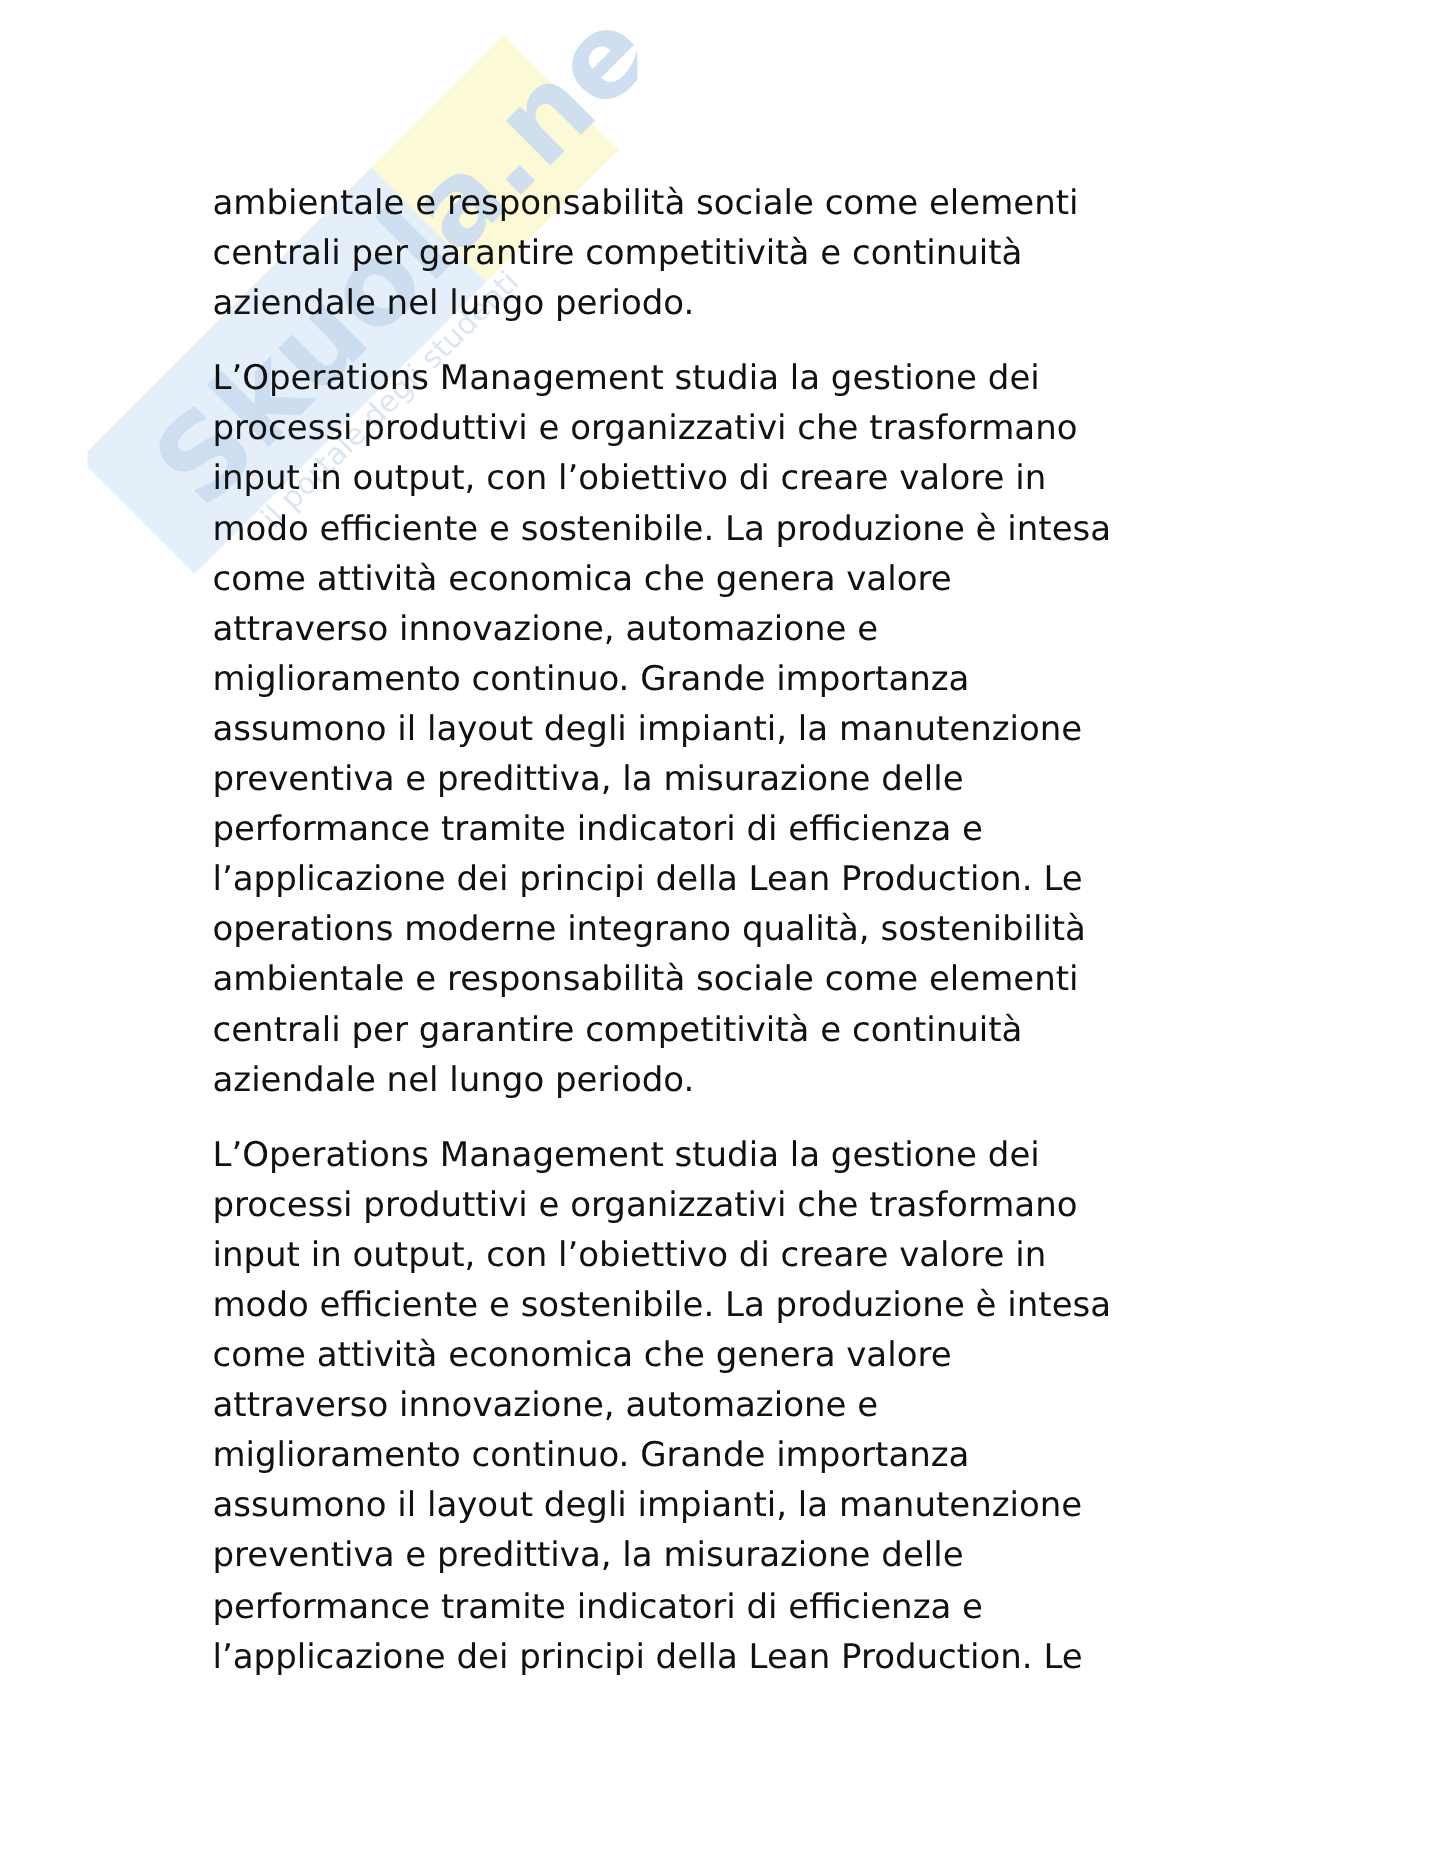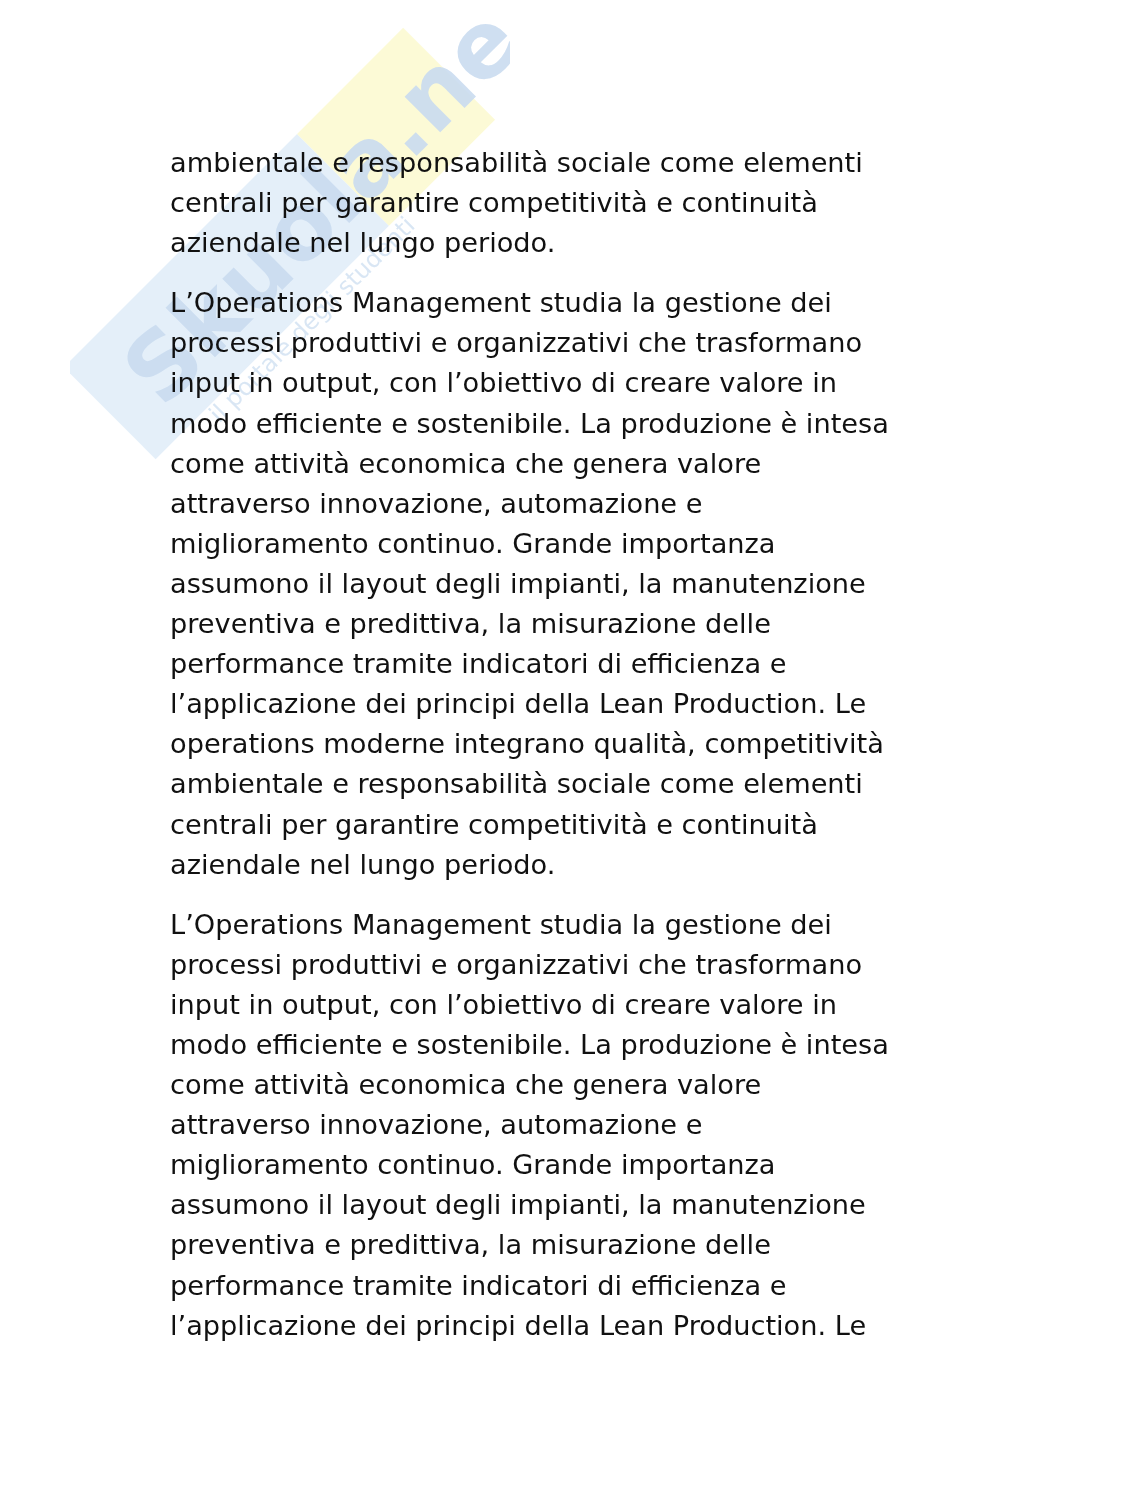--- a/index.html
+++ b/index.html
@@ -72,21 +72,21 @@
     <span class="line">processi produttivi e organizzativi che trasformano</span>
     <span class="line">input in output, con l’obiettivo di creare valore in</span>
     <span class="line">modo efficiente e sostenibile. La produzione è intesa</span>
     <span class="line">come attività economica che genera valore</span>
     <span class="line">attraverso innovazione, automazione e</span>
     <span class="line">miglioramento continuo. Grande importanza</span>
     <span class="line">assumono il layout degli impianti, la manutenzione</span>
     <span class="line">preventiva e predittiva, la misurazione delle</span>
     <span class="line">performance tramite indicatori di efficienza e</span>
     <span class="line">l’applicazione dei principi della Lean Production. Le</span>
-    <span class="line">operations moderne integrano qualità, competitività</span>
+    <span class="line">operations moderne integrano qualità, sostenibilità</span>
     <span class="line">ambientale e responsabilità sociale come elementi</span>
     <span class="line">centrali per garantire competitività e continuità</span>
     <span class="line">aziendale nel lungo periodo.</span>
   </p>
 
   <p class="paragraph">
     <span class="line">L’Operations Management studia la gestione dei</span>
     <span class="line">processi produttivi e organizzativi che trasformano</span>
     <span class="line">input in output, con l’obiettivo di creare valore in</span>
     <span class="line">modo efficiente e sostenibile. La produzione è intesa</span>

